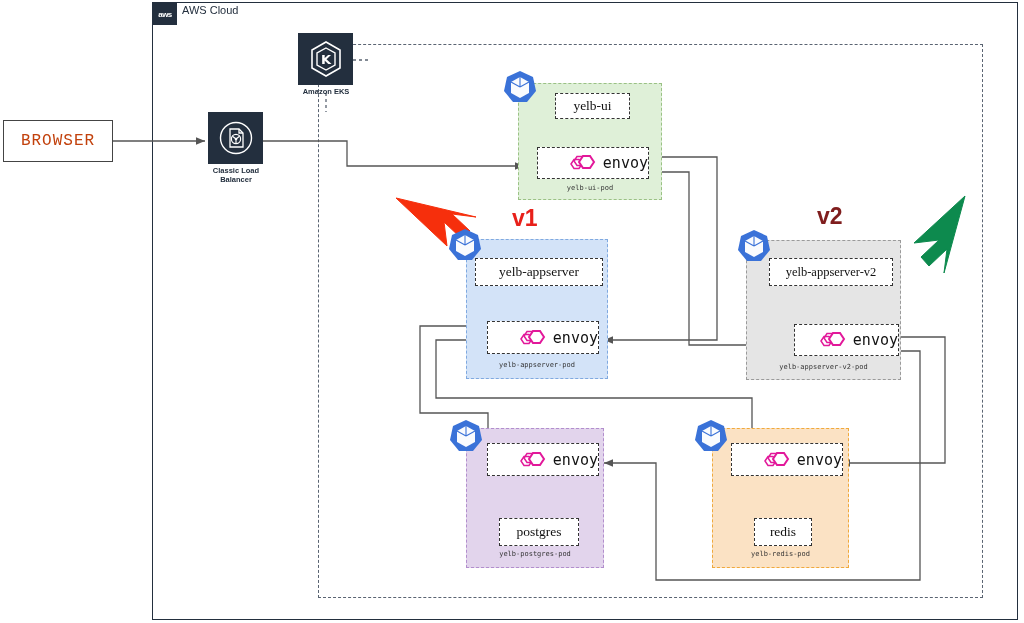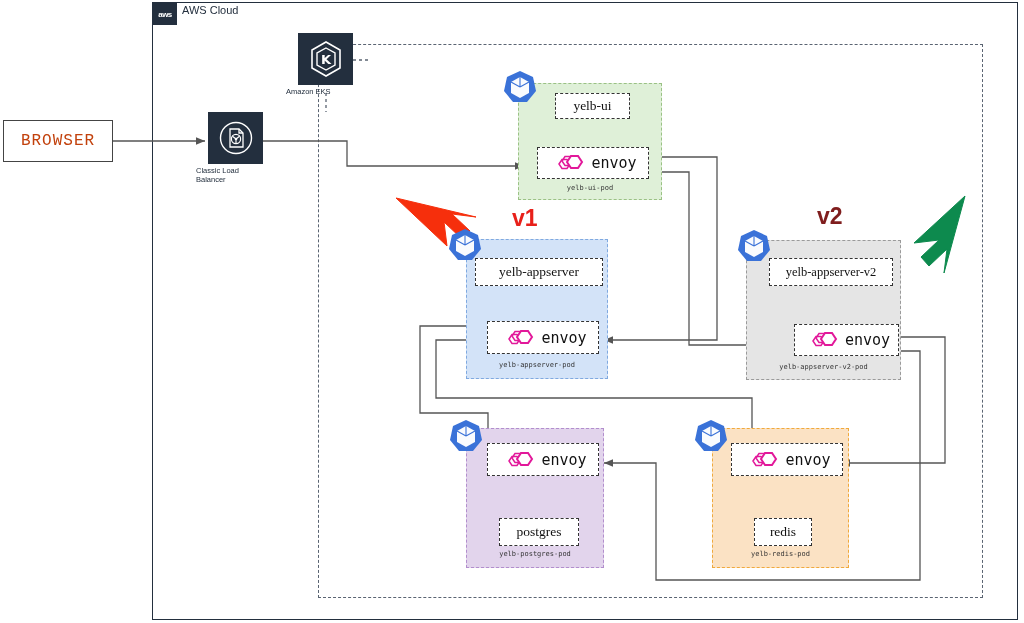--- a/index.html
+++ b/index.html
@@ -9,34 +9,34 @@
   .abs{position:absolute;}
   
   #aws-cloud{left:152px;top:2px;width:866px;height:618px;border:1.5px solid #232f3e;box-sizing:border-box;}
   #aws-badge{left:153px;top:3px;width:24px;height:22px;background:#232f3e;display:flex;align-items:center;justify-content:center;}
   #aws-badge .glyph{color:#fff;font-size:8px;font-weight:700;letter-spacing:-0.5px;font-family:"Liberation Sans",sans-serif;}
   #aws-cloud-label{left:182px;top:4px;font-size:11px;color:#232f3e;}
   
   #eks-boundary{left:318px;top:44px;width:665px;height:554px;border:1.4px dashed #5a6472;box-sizing:border-box;}
   
   .aws-icon{width:55px;height:52px;background:#232f3e;display:flex;align-items:center;justify-content:center;}
-  .aws-icon-caption{font-size:7.5px;color:#232f3e;font-weight:400;text-align:left;line-height:9px;width:80px;}
+  .aws-icon-caption{font-size:7.5px;color:#232f3e;font-weight:700;text-align:center;line-height:9px;width:80px;}
   
   #browser-box{left:3px;top:120px;width:110px;height:42px;border:1.2px solid #444;box-sizing:border-box;
       display:flex;align-items:center;justify-content:center;background:#fff;}
   #browser-box span{font-family:Liberation Mono, monospace;font-size:16px;color:#c2410c;letter-spacing:1px;}
   
   .pod{box-sizing:border-box;border-width:1.3px;border-style:dashed;}
   .pod-caption{position:absolute;left:0;width:100%;text-align:center;font-family:"DejaVu Sans Mono",monospace;
       font-size:7px;color:#333;}
   .node-box{position:absolute;box-sizing:border-box;border:1.3px dashed #333;background:#fff;
       display:flex;align-items:center;justify-content:center;}
   .node-box span{font-family:Liberation Serif, serif;font-size:13.5px;color:#111;}
   .envoy-box{position:absolute;box-sizing:border-box;border:1.3px dashed #333;background:#fff;
-      display:flex;align-items:center;justify-content:center;padding-left:8px;gap:8px;}
+      display:flex;align-items:center;justify-content:flex-end;padding-left:8px;gap:8px;}
   .envoy-box .label{font-family:"DejaVu Sans Mono",monospace;font-size:15px;color:#111;}
   .k8s-icon{position:absolute;width:38px;height:38px;}
   .vtag{position:absolute;font-family:"Liberation Sans",sans-serif;font-weight:700;font-size:23px;
       text-shadow:1.5px 1.5px 0 #fff,-1.5px 1.5px 0 #fff,1.5px -1.5px 0 #fff,-1.5px -1.5px 0 #fff,
                   0 2px 0 #fff, 2px 0 0 #fff, 0 -2px 0 #fff, -2px 0 0 #fff;}
   svg{overflow:visible;}
 </style>
 </head>
 <body>
 

